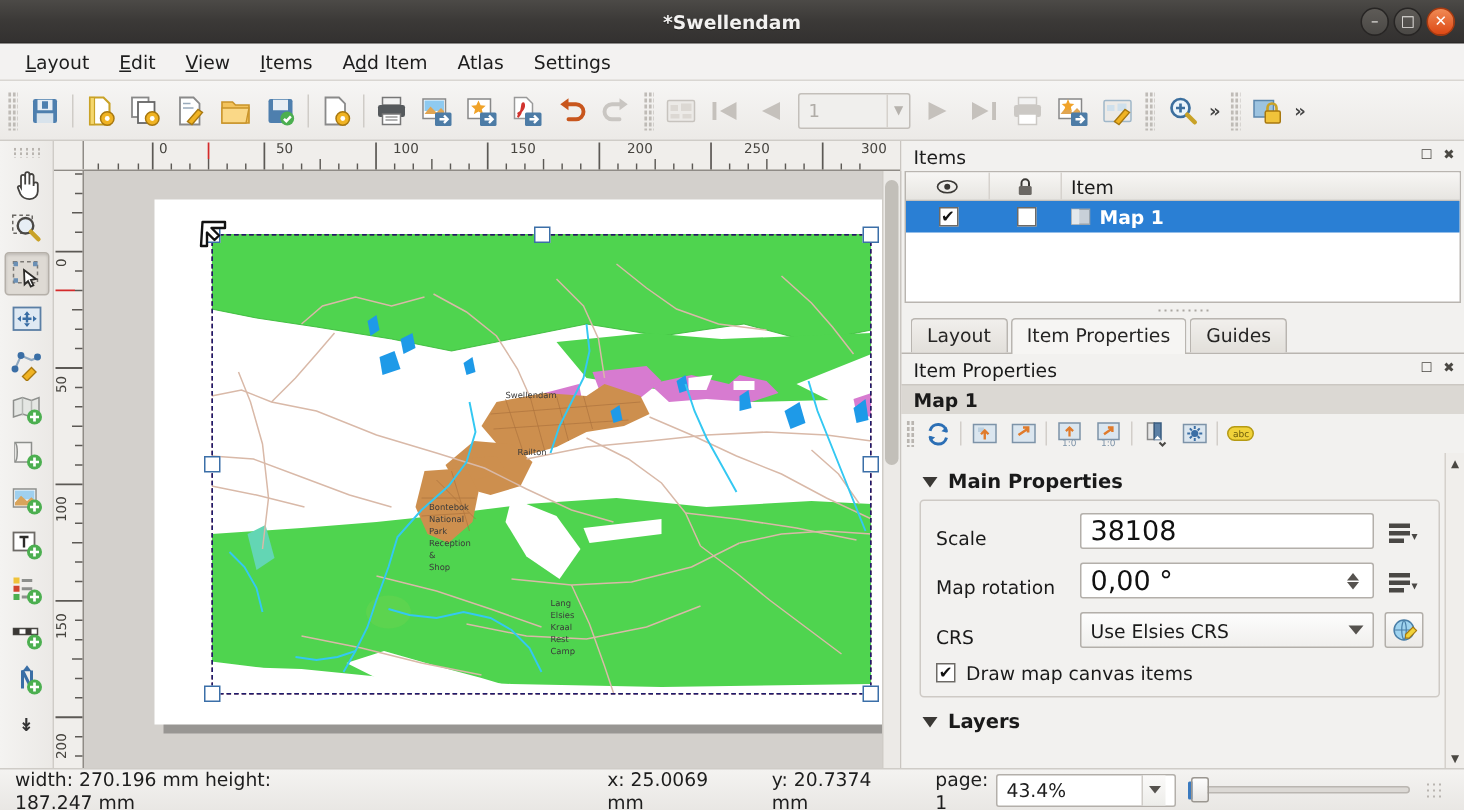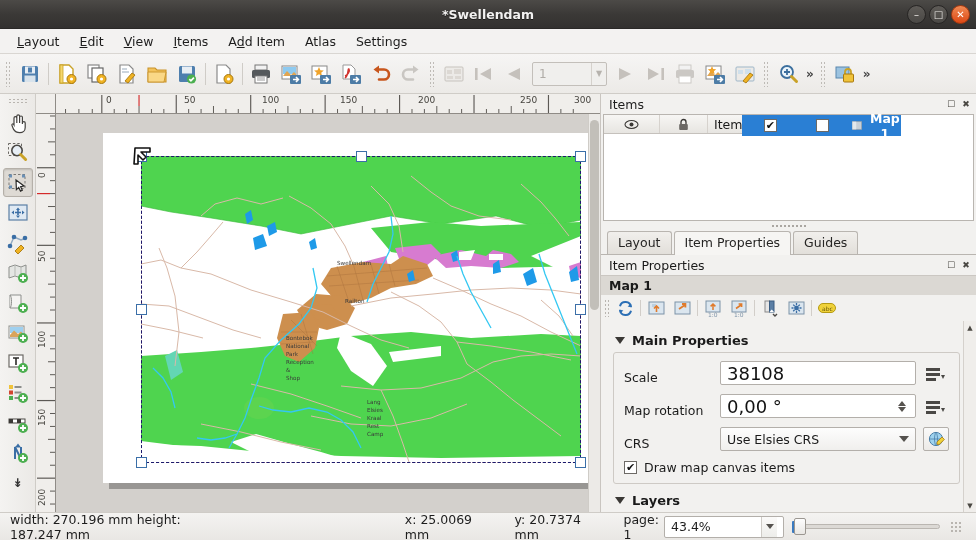--- a/index.html
+++ b/index.html
@@ -111,21 +111,21 @@
   .rightdock { width: 376px; flex: 0 0 376px; background: #f2f1ef; border-left: 1px solid #c9c5c0;
                display: flex; flex-direction: column; min-height: 0; }
   .dock-title {
     height: 20px; flex: 0 0 20px; display: flex; align-items: center;
     padding: 0 4px 0 8px; background: #f2f1ef; font-size: 12.5px; color: #1d1d1d;
   }
   .dock-title .acts { margin-left: auto; display: flex; gap: 3px; }
   .dockbtn { width: 12px; height: 12px; display: flex; align-items: center; justify-content: center;
              font-size: 9px; color: #4a4843; }
 
-  .items-table { margin: 0 2px; background: #fff; border: 1px solid #b9b5b0; height: 107px; display: flex; flex-direction: row; text-align: center; }
+  .items-table { margin: 0 2px; background: #fff; border: 1px solid #b9b5b0; height: 88px; display: flex; flex-direction: column; }
   .it-head { display: flex; height: 19px; flex: 0 0 19px; background: linear-gradient(to bottom,#f7f6f4,#e7e5e1);
              border-bottom: 1px solid #c5c1bc; align-items: center; }
   .it-head .c1 { width: 56px; flex: 0 0 56px; display: flex; align-items: center; justify-content: center; border-right: 1px solid #d6d2cd; height: 100%; }
   .it-head .c2 { width: 48px; flex: 0 0 48px; display: flex; align-items: center; justify-content: center; border-right: 1px solid #d6d2cd; height: 100%; }
   .it-head .c3 { flex: 1 1 auto; padding-left: 6px; font-size: 12.5px; display: flex; align-items: center; height: 100%; }
   .it-row { display: flex; height: 21px; flex: 0 0 21px; align-items: center; background: #2a7fd4; color: #fff; }
   .it-row .c1 { width: 56px; flex: 0 0 56px; display: flex; align-items: center; justify-content: center; }
   .it-row .c2 { width: 48px; flex: 0 0 48px; display: flex; align-items: center; justify-content: center; }
   .it-row .c3 { flex: 1 1 auto; padding-left: 6px; display: flex; align-items: center; gap: 6px; font-weight: bold; font-size: 12.5px; }
   .cbox { width: 13px; height: 13px; background: #fff; border: 1px solid #6d6a66; display: flex; align-items: center; justify-content: center;
@@ -569,21 +569,21 @@
               <line x1="529" y1="15" x2="529" y2="19.5"></line>
                 <line x1="542" y1="15" x2="542" y2="19.5"></line>
             </g>
             <line x1="87" y1="1" x2="87" y2="12" stroke="#d42a2a" stroke-width="1.2"></line>
           </svg>
           <div class="tick-lbl" style="left:50px;top:1px;">0</div>
           <div class="tick-lbl" style="left:128px;top:1px;">50</div>
           <div class="tick-lbl" style="left:206px;top:1px;">100</div>
           <div class="tick-lbl" style="left:284px;top:1px;">150</div>
           <div class="tick-lbl" style="left:362px;top:1px;">200</div>
-          <div class="tick-lbl" style="left:464px;top:1px;">250</div>
+          <div class="tick-lbl" style="left:440px;top:1px;">250</div>
           <div class="tick-lbl" style="left:518px;top:1px;">300</div>
         </div>
       </div>
 
       <div class="ruler-row">
 
         <div class="ruler-v">
           <svg width="20" height="100%" viewBox="0 0 20 400" preserveAspectRatio="none" style="position:absolute;left:0;top:0;">
             <g stroke="#5c5955" stroke-width="1">
               <line x1="14" y1="2" x2="19.5" y2="2"></line>

